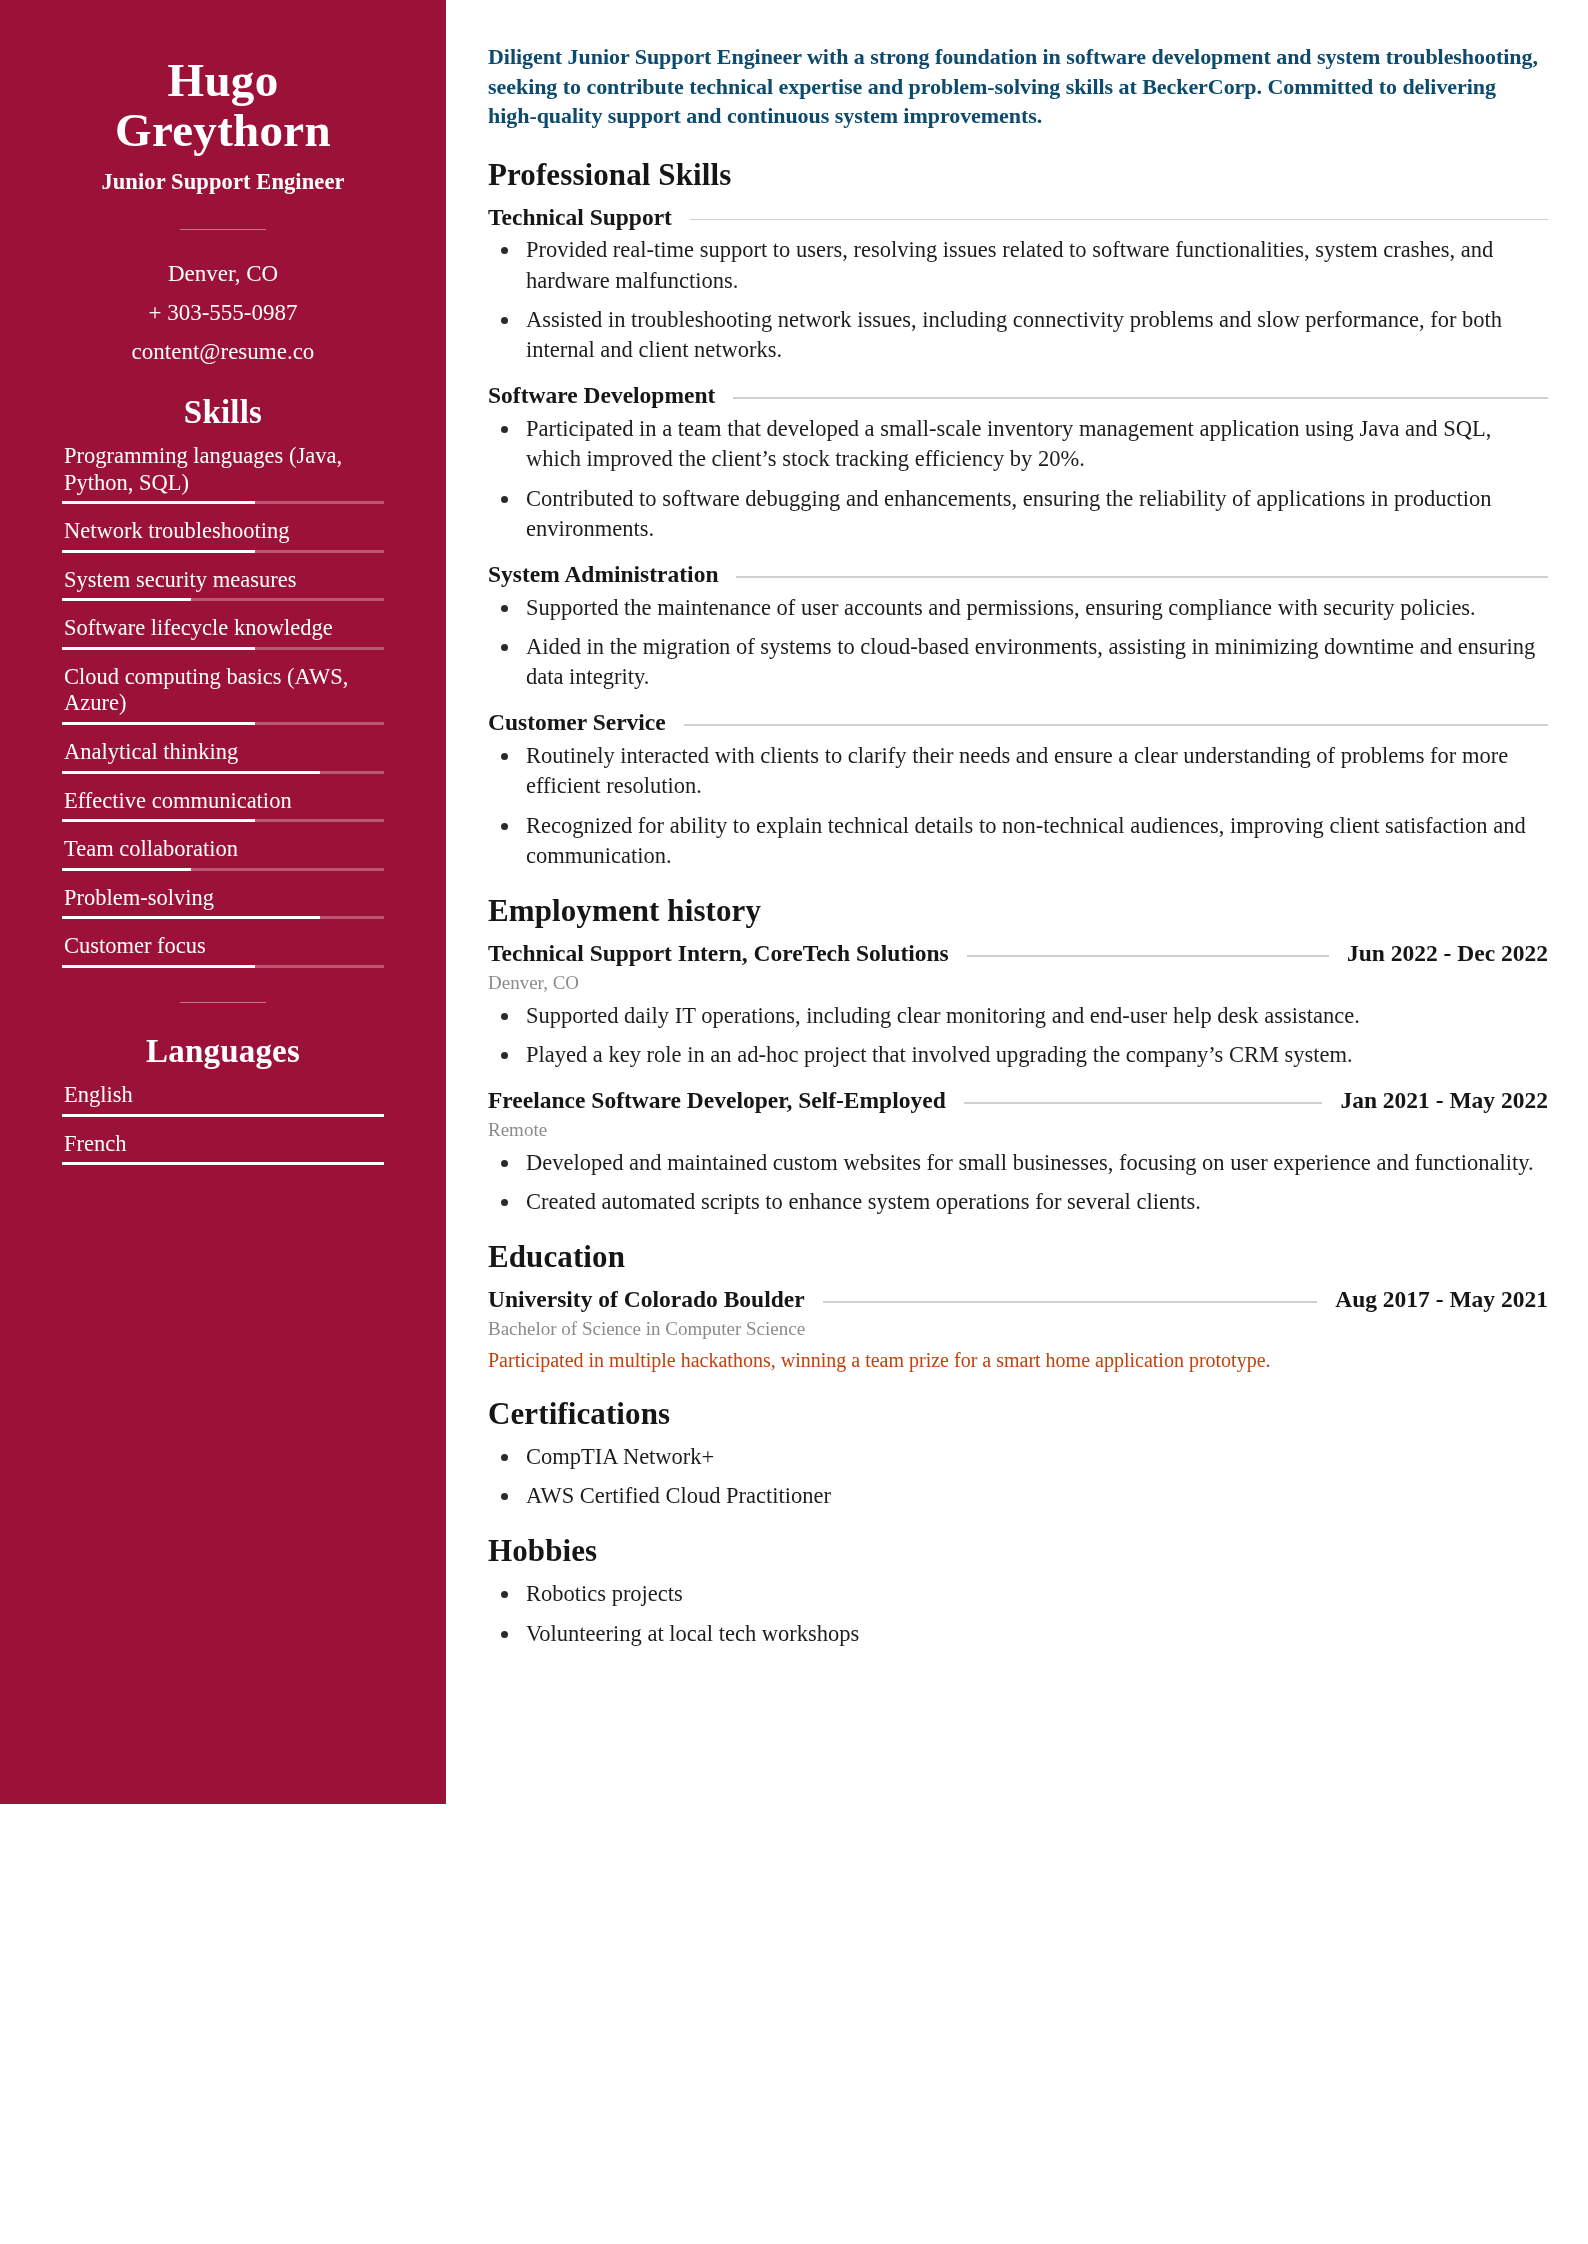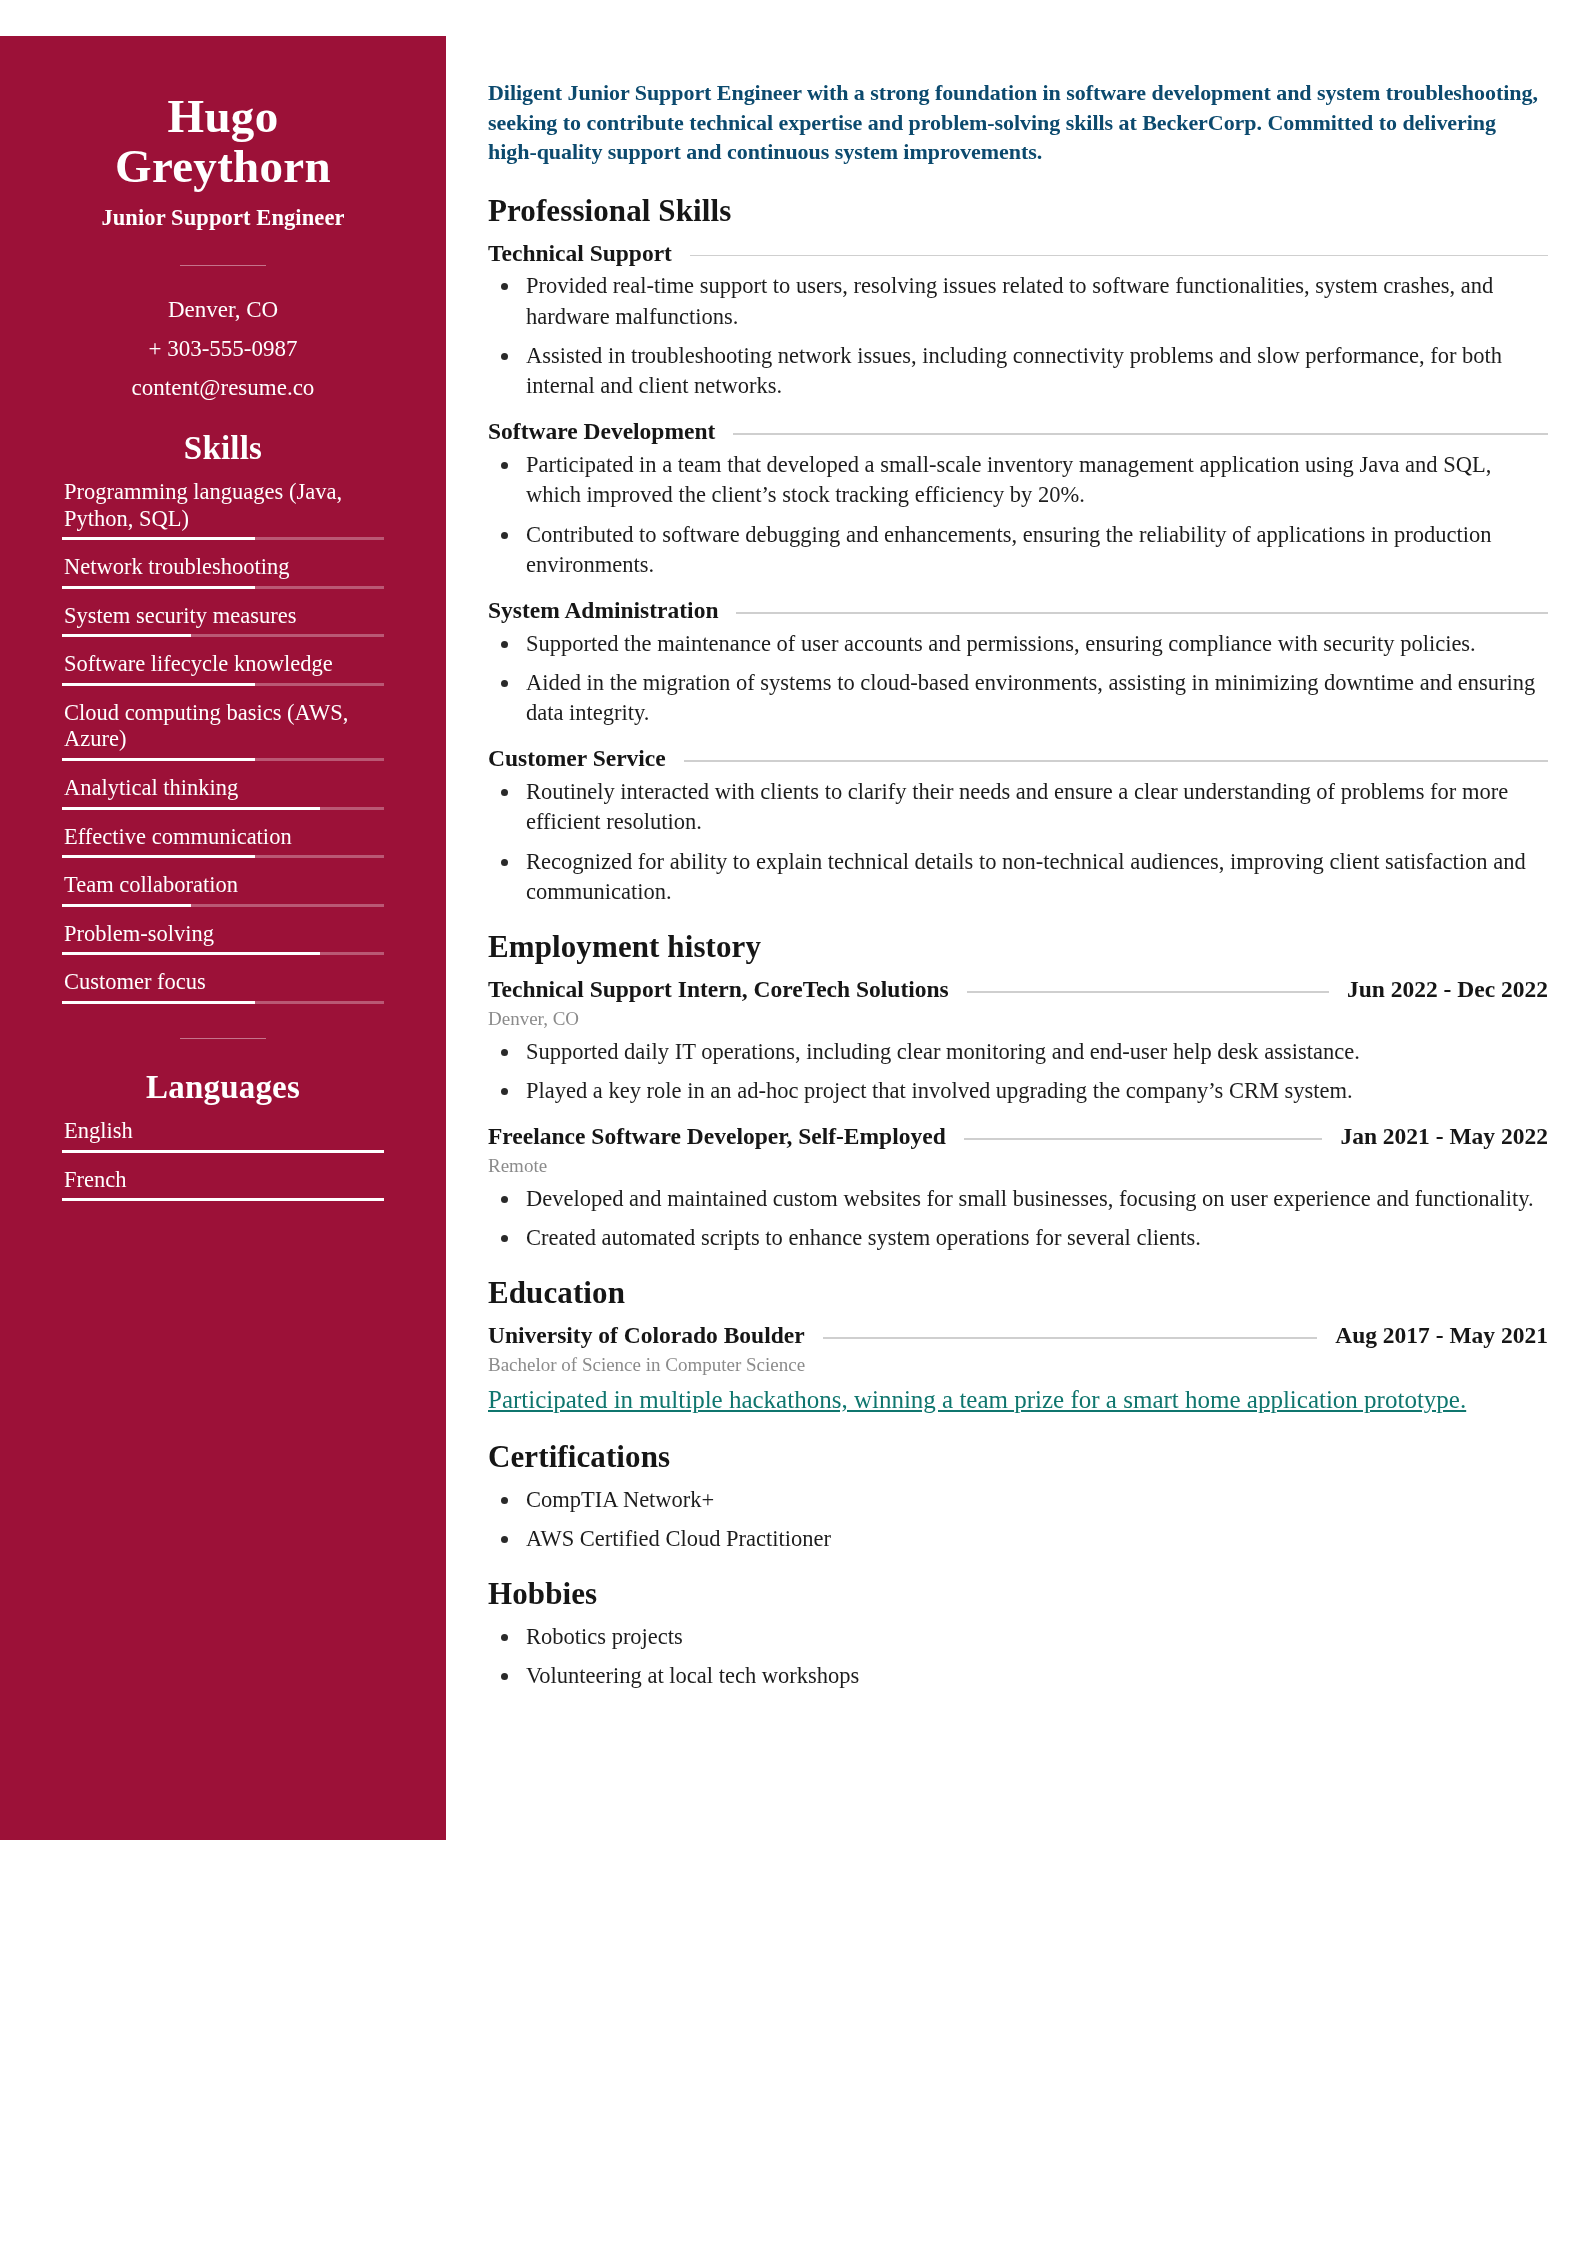--- a/index.html
+++ b/index.html
@@ -10,21 +10,20 @@
     background: #ffffff;
     font-family: "Liberation Serif", "DejaVu Serif", serif;
   }
 
   #resume {
     width: 1588px;
     height: 1804px;
     display: flex;
     position: relative;
     background: #ffffff;
-    margin-top: 36px;
   }
 
   
   .sidebar {
     width: 446px;
     min-width: 446px;
     background: #9c1138;
     color: #ffffff;
     padding: 55px 62px 40px 62px;
     position: relative;
@@ -169,25 +168,24 @@
     content: "";
     position: absolute;
     left: 13px;
     top: 12px;
     width: 7px; height: 7px;
     border-radius: 50%;
     background: #2a2a2a;
   }
 
   .para {
-    font-size: 25px;
+    font-size: 20px;
     line-height: 1.345;
-    color: #0f766e;
+    color: #c2410c;
     margin-bottom: 14px;
-    text-decoration: underline;
   }
 
   .gap-top { margin-top: 22px; }
 </style>
 </head>
 <body>
 
 <div id="resume">
 
   <aside class="sidebar">

